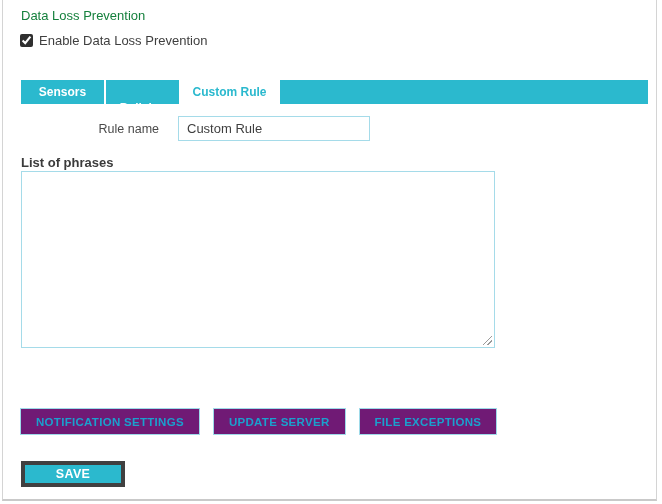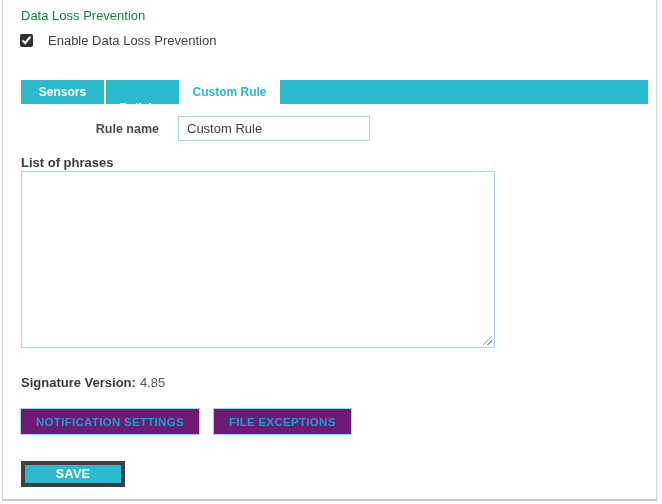--- a/index.html
+++ b/index.html
@@ -17,21 +17,21 @@
     border-right:1px solid #d4d4d4;
     border-bottom:2px solid #c9c9c9;
     background:#fff;
   }
   .page-title {
     position:absolute; left:18px; top:8px;
     font-size:13px; color:#15803d;
   }
   .enable-row {
     position:absolute; left:17px; top:33px;
-    display:flex; align-items:center; gap:15px;
+    display:flex; align-items:center; gap:6px;
     font-size:13px; color:#3f3f3f;
   }
   .enable-row input { width:13px; height:13px; accent-color:#2f2f2f; }
 
   
   .tabbar {
     position:absolute; left:18px; top:80px; width:627px; height:24px;
     background:#2bb9ce; display:flex; align-items:stretch;
   }
   .tab {
@@ -42,21 +42,21 @@
   .tab-sensors { width:83px; }
   .tab-divider { width:2px; background:#ffffff; }
   .tab-policies { width:73px;margin-top:28px; }
   .tab-active {
     width:101px; background:#ffffff; color:#2bb9ce; font-weight:bold;
   }
 
   
   .rulename-label {
     position:absolute; left:60px; top:122px; width:96px;
-    text-align:right; font-size:12.5px; color:#4a4a4a;font-weight:bold;
+    text-align:right; font-size:12.5px; color:#4a4a4a;
   }
   .rulename-input {
     position:absolute; left:175px; top:116px; width:192px; height:25px;
     border:1px solid #a5dbe9; font-family:"Liberation Sans", sans-serif;
     font-size:13px; color:#3f3f3f; padding:0 8px; outline:none;
   }
 
   .phrases-label {
     position:absolute; left:18px; top:155px;
     font-size:13px; font-weight:bold; color:#3b3b3b;
@@ -125,24 +125,22 @@
 
   <div class="rulename-label">Rule name</div>
   <input class="rulename-input" type="text" value="Custom Rule" style="">
 
   <div class="phrases-label">List of phrases</div>
   <div class="phrases-wrap">
     <textarea class="phrases-area" style=""></textarea>
     <div class="resize-grip"></div>
   </div>
 
-  <div class="signature-row">
-    <b>Signature Version:</b><span class="val">4.85</span>
-  </div>
 
   <div class="btn-row">
     <button class="outline-btn">NOTIFICATION SETTINGS</button>
+    <button class="outline-btn">UPDATE SERVER</button>
     <button class="outline-btn">FILE EXCEPTIONS</button>
   </div>
 
   <button class="save-btn">SAVE</button>
 
 </div>
 
 </body></html>

